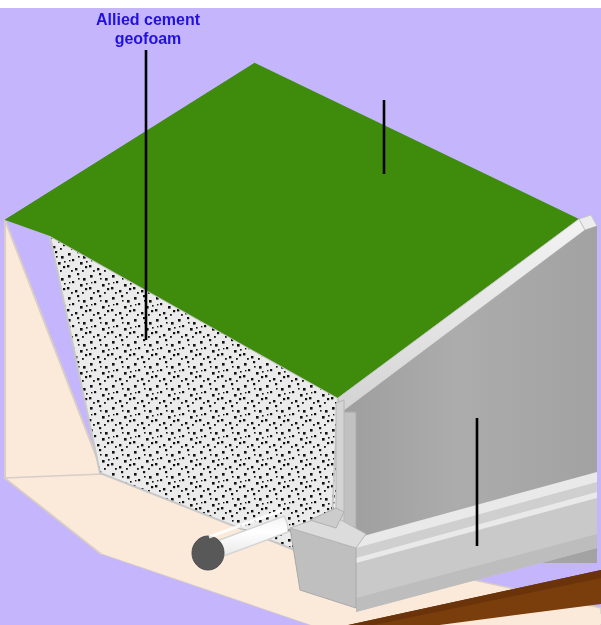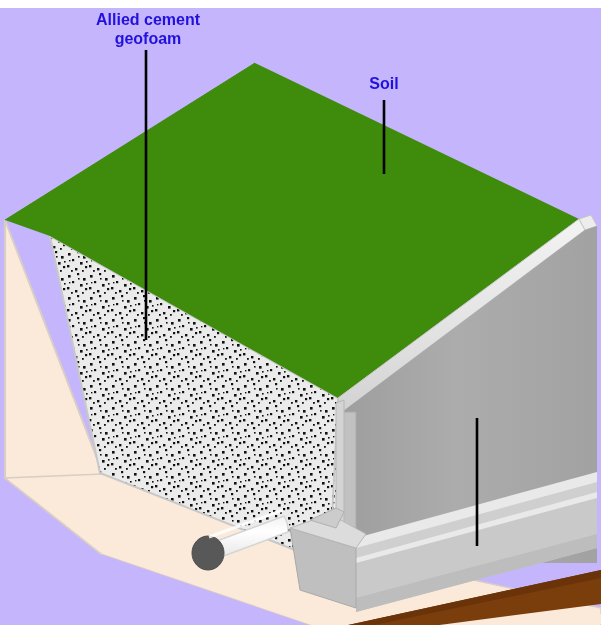--- a/index.html
+++ b/index.html
@@ -155,16 +155,15 @@
     <g>
       <line x1="146" y1="42" x2="146" y2="332" stroke="#000000" stroke-width="2.6"></line>
       <line x1="384" y1="92" x2="384" y2="166" stroke="#000000" stroke-width="2.6"></line>
       <line x1="477" y1="410" x2="477" y2="538" stroke="#000000" stroke-width="2.6"></line>
     </g>
   </svg>
 
   <div class="label-text" id="label-geofoam">Allied cement
 geofoam</div>
 
-  <div class="label-text" id="label-soil">Soil</div>
 
 
 </div>
 
 </body></html>

